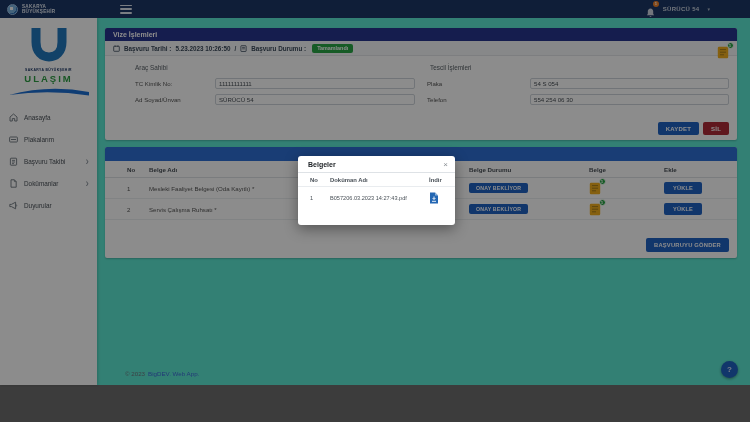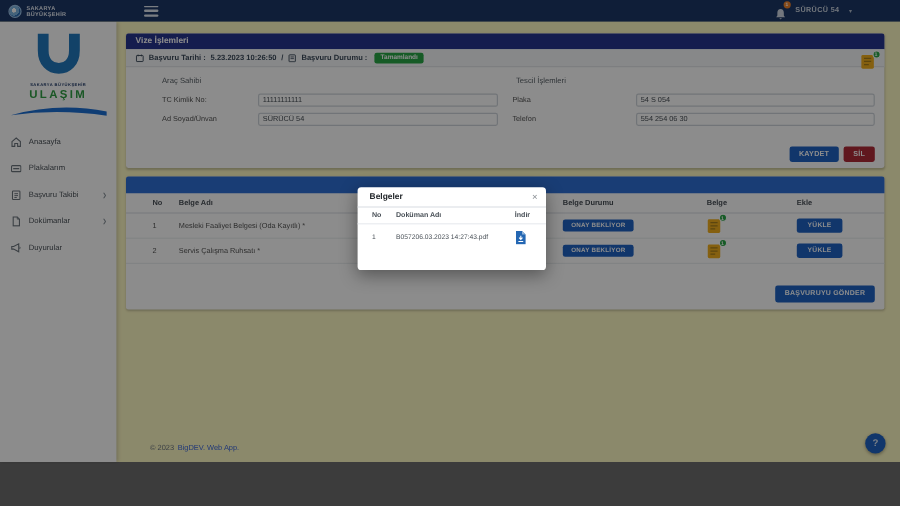--- a/index.html
+++ b/index.html
@@ -1,19 +1,19 @@
 <!DOCTYPE html>
 <html><head>
 <meta charset="utf-8">
 <style>
   * { box-sizing: border-box; margin: 0; padding: 0; }
   html,body { width:750px; height:422px; overflow:hidden; }
   body { font-family:"Liberation Sans", sans-serif; background:#6e6e6e; position:relative; }
 
-  .app { position:absolute; top:0; left:0; width:750px; height:385px; background:#fef9c3; }
+  .app { position:absolute; top:0; left:0; width:750px; height:385px; background:#5eead4; }
 
   
   .topbar { position:absolute; top:0; left:0; width:750px; height:18px; background:#1d3766; z-index:5; }
   .brand { position:absolute; left:0; top:0; width:97px; height:18px; display:flex; align-items:center; gap:4px; padding-left:7px; }
   .brand-emblem { width:11px; height:11px; border-radius:50%; flex:0 0 auto;
     background: radial-gradient(circle at 40% 40%, #ffffff 0 24%, #7db4e0 25% 58%, #2a6db5 59%); border:1px solid #9cc3e8; }
   .brand-text { color:#e8eef6; font-size:4.6px; font-weight:bold; line-height:5.2px; letter-spacing:.3px; }
   .burger { position:absolute; left:120px; top:4.5px; width:12px; height:9px; display:flex; flex-direction:column; justify-content:space-between; cursor:pointer; }
   .burger span { display:block; height:1.6px; background:#dfe6ee; border-radius:1px; }
   .topbar-right { position:absolute; right:40px; top:0; height:18px; display:flex; align-items:center; gap:8px; }

